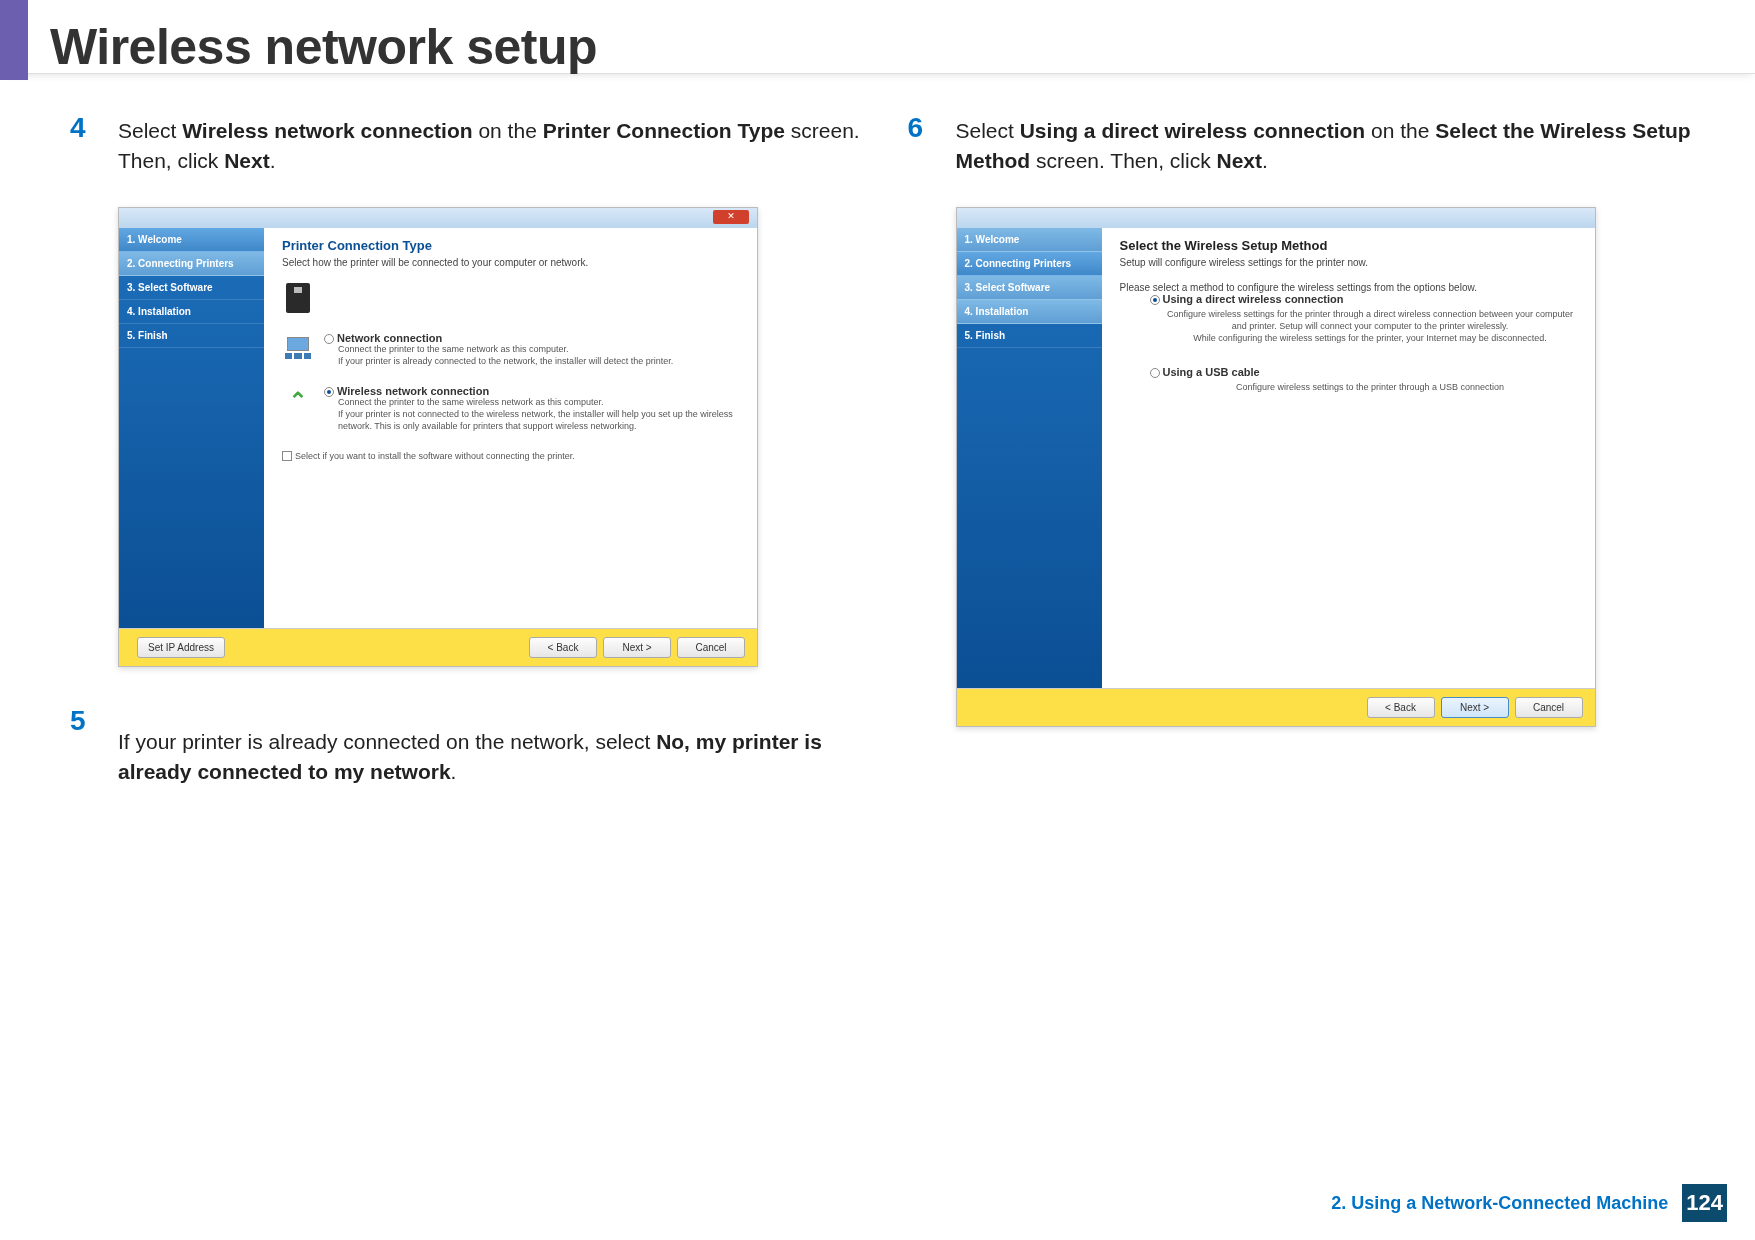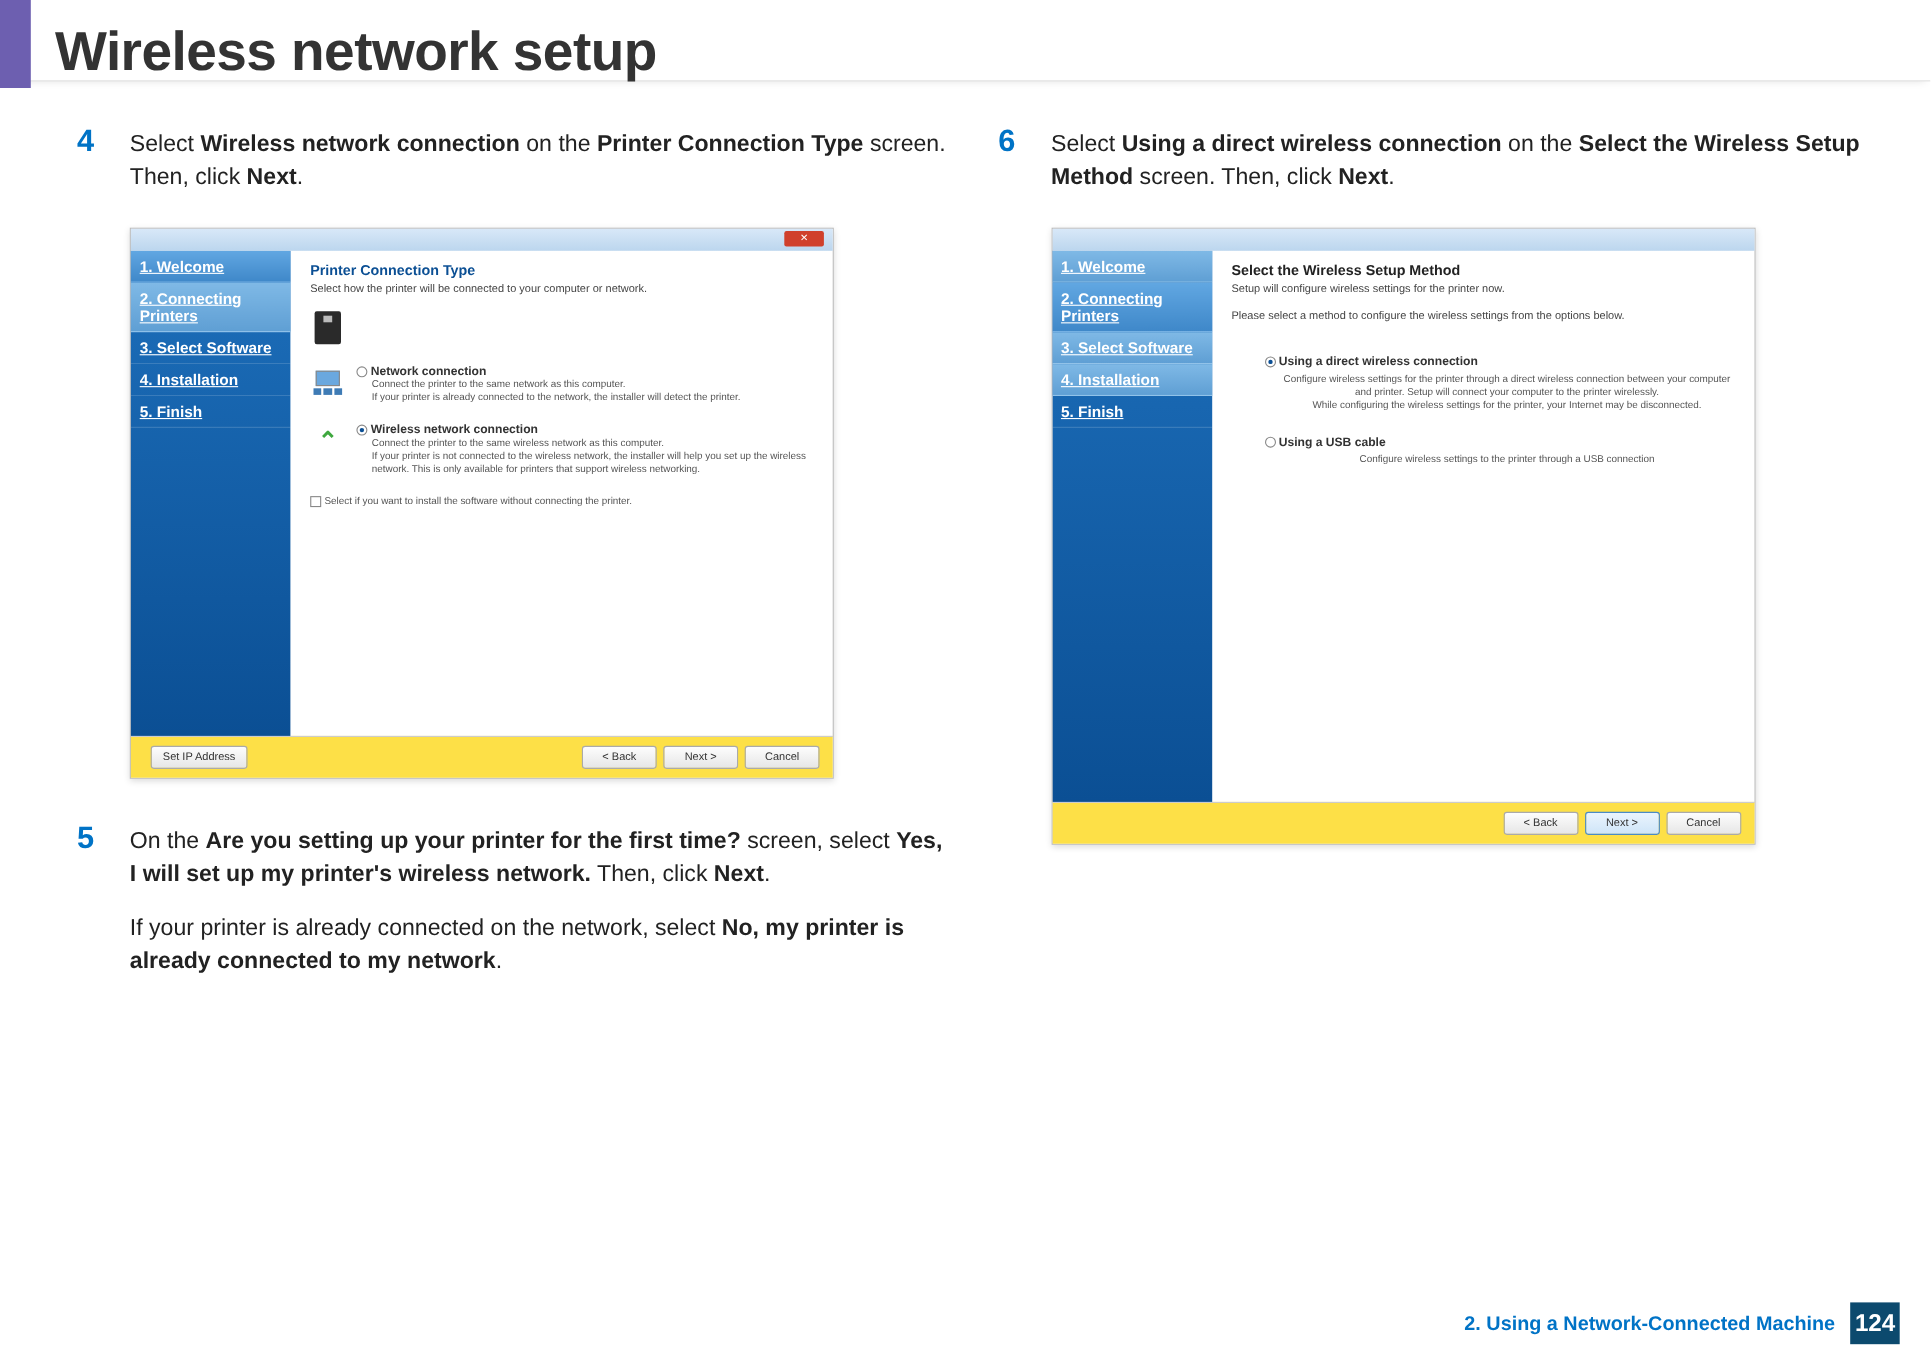--- a/index.html
+++ b/index.html
@@ -84,41 +84,40 @@
   .mock-body { display: flex; }
   .mock-side {
     width: 145px;
     background: linear-gradient(#1d6fbb, #0b4f94);
     color: #fff;
     padding: 0;
   }
   .side-item {
     padding: 6px 8px;
     border-bottom: 1px solid rgba(255,255,255,0.15);
-    font-size: 14px;
-    font-weight: 700;
-    text-decoration: underline;
+    font-size: 10px;
+    font-weight: 700;
   }
   .side-item.light {
     background: linear-gradient(#61a7e2, #3f88c9);
   }
   .side-item.lighter {
     background: linear-gradient(#7fb9e6, #5f9fd4);
   }
   .side-remain { height: 280px; }
   .side-remain.tall { height: 340px; }
   .mock-main { flex: 1; padding: 10px 18px 0 18px; }
   .mock-h {
     font-size: 13px;
     font-weight: 700;
     color: #0b4f94;
     margin-bottom: 4px;
   }
   .mock-sub { font-size: 10px; color: #444; margin-bottom: 14px; }
-  .mock-sub2 { font-size: 10px; color: #444; margin-bottom: 30px; }
+  .mock-sub2 { font-size: 10px; color: #444; }
   .opt-row { display: flex; gap: 10px; margin-bottom: 18px; align-items: flex-start; }
   .opt-icon {
     width: 32px; height: 32px;
     display: flex; align-items: center; justify-content: center;
     font-size: 18px;
   }
   .opt-body { flex: 1; }
   .opt-title { font-weight: 700; font-size: 11px; }
   .opt-desc { font-size: 9px; color: #555; padding-left: 14px; line-height: 1.3; }
   .radio {
@@ -304,23 +303,20 @@
         <div class="spacer"></div>
         <div class="mock-btn">&lt; Back</div>
         <div class="mock-btn">Next &gt;</div>
         <div class="mock-btn">Cancel</div>
       </div>
     </div>
 
     <div class="step">
       <div class="step-num">5</div>
       <div class="step-body">
-        <div>
-          <span>On the </span><span class="b">Are you setting up your printer for the first time?</span><span> screen, select </span><span class="b">Yes, I will set up my printer's wireless network.</span><span> Then, click </span><span class="b">Next</span><span>.</span>
-        </div>
         <div class="sub-para">
           <span>If your printer is already connected on the network, select </span><span class="b">No, my printer is already connected to my network</span><span>.</span>
         </div>
       </div>
     </div>
 
   </div>
 
   <div class="col">
 

